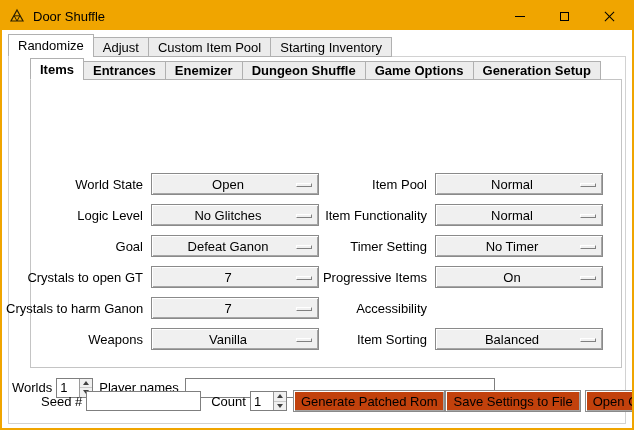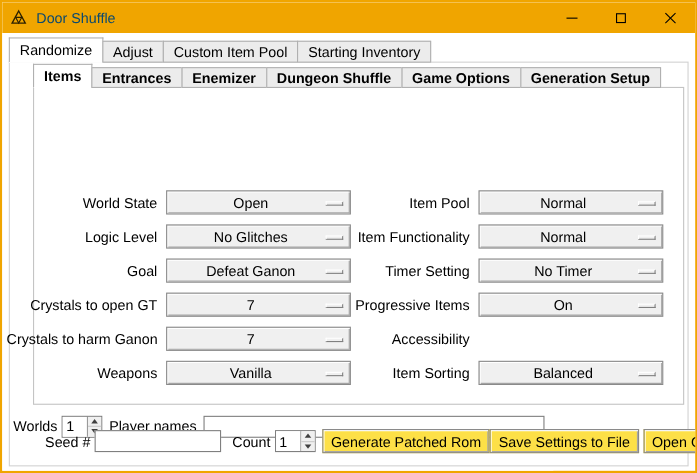--- a/index.html
+++ b/index.html
@@ -9,21 +9,21 @@
   .window {
     position:relative; width:634px; height:430px;
     border:2px solid #F0A500; background:#ffffff; overflow:hidden;
   }
 
   
   .titlebar {
     height:28px; background:#F0A500; display:flex; align-items:center;
   }
   .app-icon { width:16px; height:16px; margin-left:7px; display:inline-flex; }
-  .title-text { margin-left:8px; font-size:13px; color:#0c4a6e; }
+  .title-text { margin-left:8px; font-size:13px; color:#000000; }
   .win-btns { margin-left:auto; display:flex; height:28px; }
   .win-btn { width:45px; height:28px; display:flex; align-items:center; justify-content:center; cursor:default; }
   .glyph-min { width:10px; height:1px; background:#000; }
   .glyph-max { width:9px; height:9px; border:1px solid #000; }
   .glyph-close { position:relative; width:11px; height:11px; }
   .glyph-close::before, .glyph-close::after {
     content:""; position:absolute; left:-1px; top:5px; width:13px; height:1px; background:#000;
   }
   .glyph-close::before { transform:rotate(45deg); }
   .glyph-close::after  { transform:rotate(-45deg); }
@@ -85,21 +85,21 @@
     width:22px; border:none; outline:none; padding:0 3px;
     font-family:"Liberation Sans", sans-serif; font-size:13px;
   }
   .spin-arrows { width:13px; display:flex; flex-direction:column; border-left:1px solid #9a9a9a; }
   .spin-btn { flex:1; background:#f0f0f0; display:flex; align-items:center; justify-content:center; cursor:default; }
   .spin-btn + .spin-btn { border-top:1px solid #c9c9c9; }
   .tri-up { width:0; height:0; border-left:3px solid transparent; border-right:3px solid transparent; border-bottom:4px solid #404040; }
   .tri-down { width:0; height:0; border-left:3px solid transparent; border-right:3px solid transparent; border-top:4px solid #404040; }
 
   .btn3d {
-    height:22px; padding:0 7px; background:#fde047; border:1px solid #8a8a8a;
+    height:22px; padding:0 7px; background:#c2410c; border:1px solid #8a8a8a;
     box-shadow: inset 1px 1px 0 #ffffff, inset -1px -1px 0 #a6a6a6;
     font-family:"Liberation Sans", sans-serif; font-size:13px;
     display:inline-flex; align-items:center; white-space:nowrap; cursor:default;text-align:right;
   }
 
   .sp6 { width:6px; flex:none; }
   .sp10 { width:10px; flex:none; }
   .sp4 { width:4px; flex:none; }
   .flexfill { flex:1; }
   .pn-entry { flex:1; margin-left:6px; }

